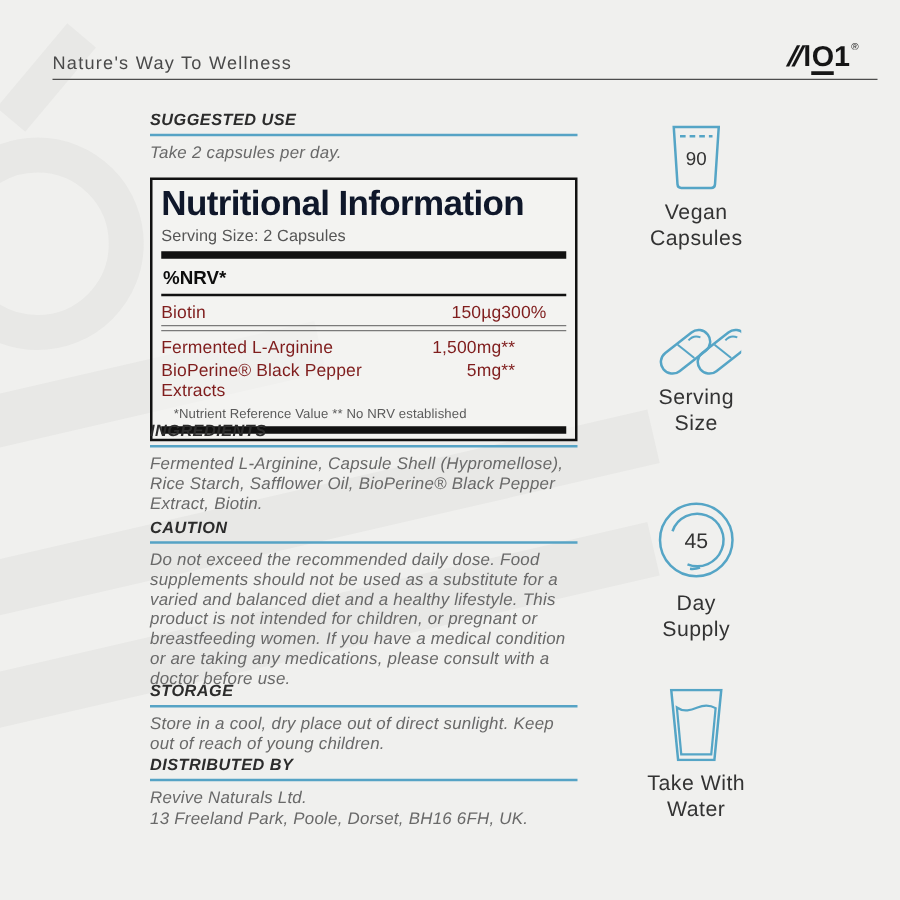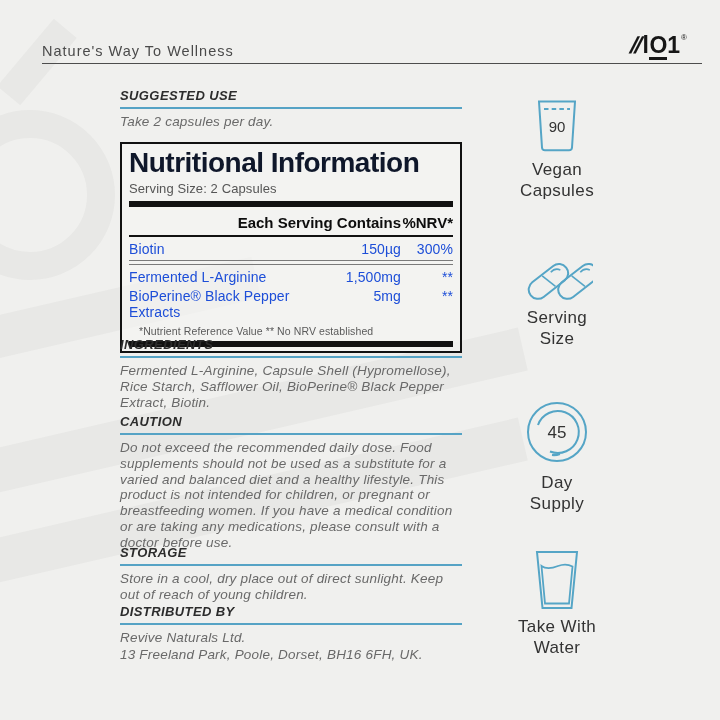--- a/index.html
+++ b/index.html
@@ -82,26 +82,26 @@
     display:flex; align-items:baseline;
     font-size:15px; font-weight:700; color:#0d0d0d;
     padding:7px 0 4px 0;
   }
   .tbl-header .h-amount { flex:1; text-align:right; }
   .tbl-header .h-nrv { width:52px; text-align:right; }
   .rule { height:2px; background:#111; }
   .dbl-rule { height:5px; border-top:1px solid #7a7a7a; border-bottom:1px solid #7a7a7a; }
   .tbl-row {
     display:flex; align-items:flex-start;
-    font-size:14px; color:#1d4ed8; letter-spacing:0.1px;
+    font-size:14px; color:#7f1d1d; letter-spacing:0.1px;
     padding:4px 0 3px 0; line-height:1.15;
   }
   .tbl-row .c-name { flex:1; }
   .tbl-row .c-amount { width:92px; text-align:right; }
-  .tbl-row .c-nrv { width:52px; text-align:right; }
+  .tbl-row .c-nrv { width:52px; }
   .rows-2 { padding:3px 0 1px 0; }
   .rows-2 .tbl-row { padding:1px 0; }
   .footnote {
     font-size:10.5px; color:#5a5a5a; padding:3px 0 2px 10px; letter-spacing:0.1px;
   }
 
   
   .badge {
     position:absolute; left:490px; width:134px; z-index:2;
     display:flex; flex-direction:column; align-items:center; text-align:center;
@@ -137,21 +137,20 @@
   <div class="sec-body">Take 2 capsules per day.</div>
 </div>
 
 <div class="nutrition-box">
   <div class="nutrition-title">Nutritional Information</div>
   <div class="serving-line">
     <span>Serving Size: 2 Capsules</span>
   </div>
   <div class="bar"></div>
   <div class="tbl-header">
-    <span class="h-amount">Each Serving Contains</span>
     <span class="h-nrv">%NRV*</span>
   </div>
   <div class="rule"></div>
   <div class="tbl-row">
     <span class="c-name">Biotin</span>
     <span class="c-amount">150µg</span>
     <span class="c-nrv">300%</span>
   </div>
   <div class="dbl-rule"></div>
   <div class="rows-2">

